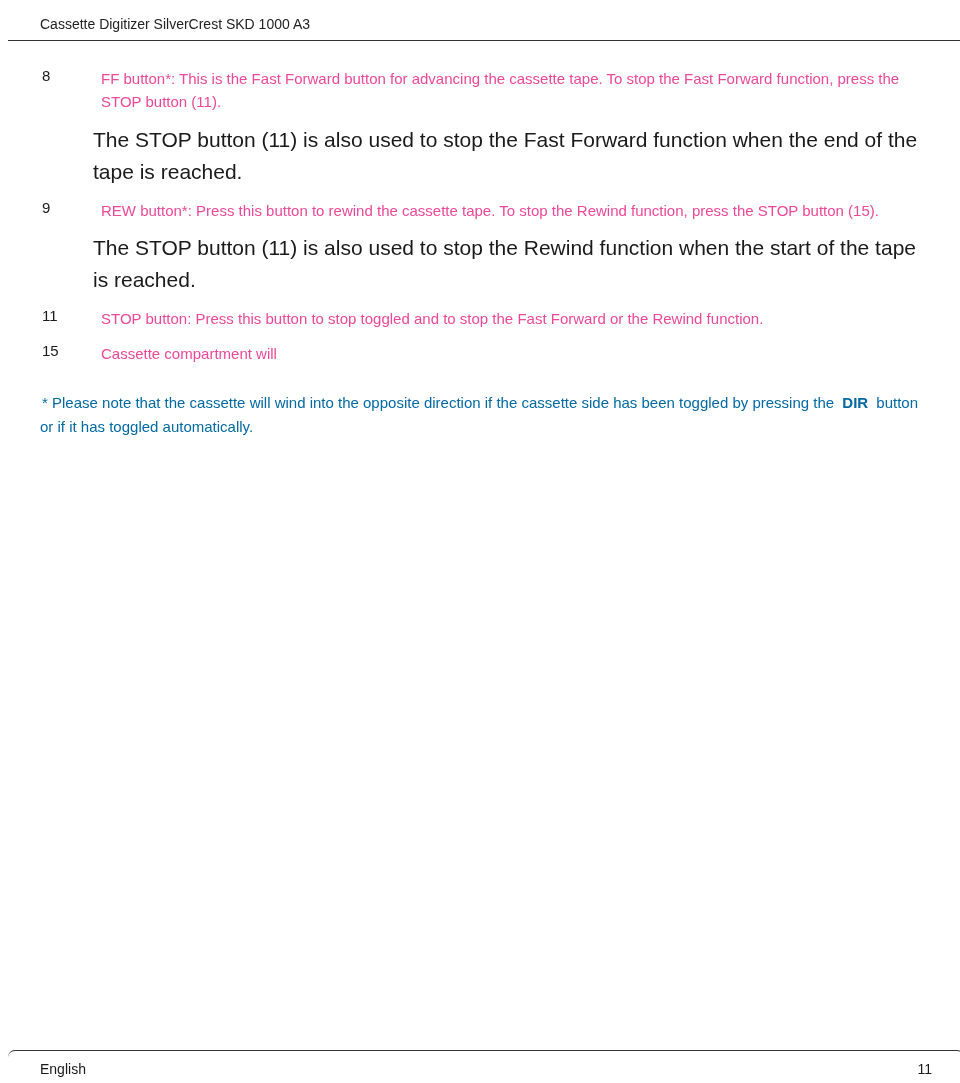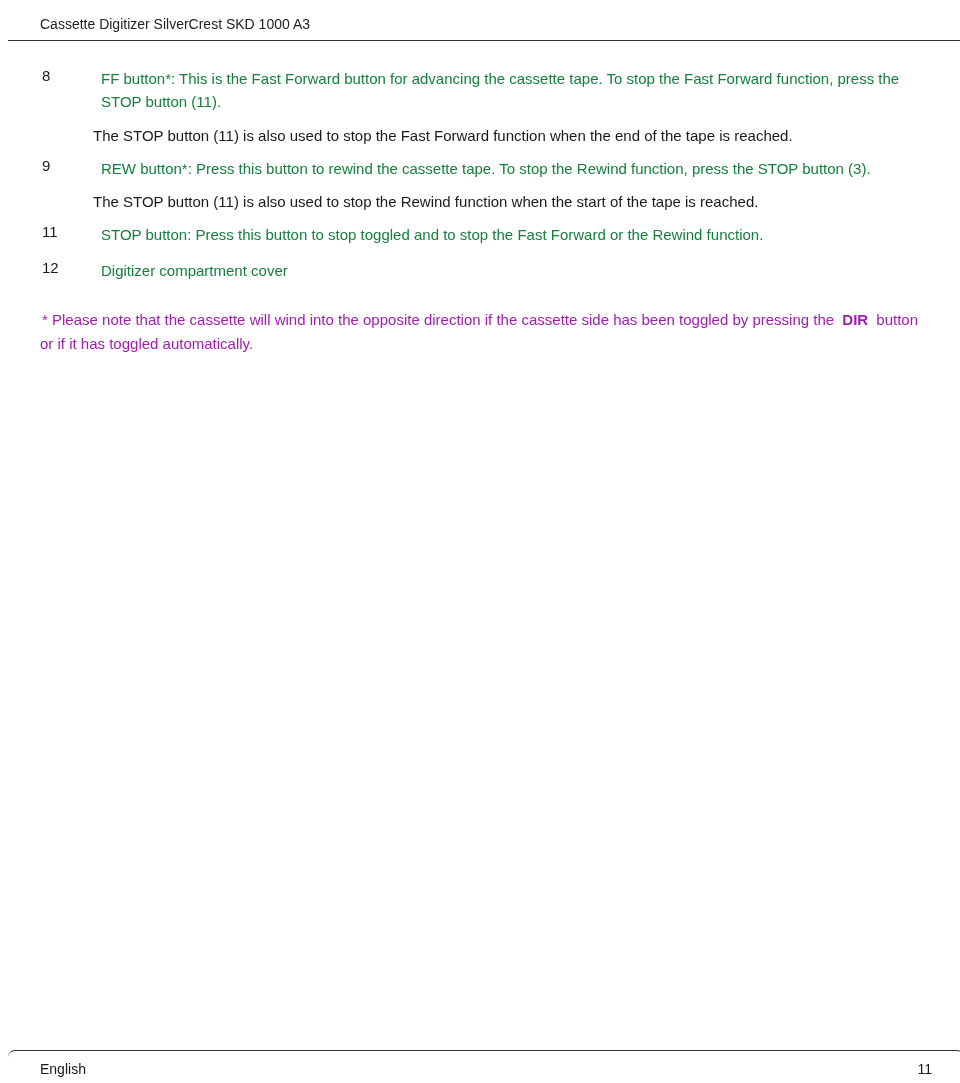--- a/index.html
+++ b/index.html
@@ -56,27 +56,27 @@
       font-size: 15px;
       color: #1a1a1a;
       font-weight: normal;
       flex-shrink: 0;
     }
 
     .item-content {
       flex: 1;
       font-size: 15px;
       line-height: 1.55;
-      color: #15803d;
+      color: #ec4899;
     }
 
     .item-continuation {
       margin-left: 55px;
       margin-bottom: 8px;
-      font-size: 15px;
+      font-size: 21px;
       line-height: 1.55;
       color: #1a1a1a;
     }
 
     
     .section-heading {
       font-size: 15px;
       font-weight: bold;
       margin-top: 14px;
       margin-bottom: 6px;
@@ -89,21 +89,21 @@
       margin-top: 10px;
       margin-bottom: 6px;
       color: #1a1a1a;
     }
 
     
     .note-section {
       margin-top: 24px;
       font-size: 15px;
       line-height: 1.6;
-      color: #a21caf;
+      color: #0369a1;
     }
 
     .note-section .bold {
       font-weight: bold;
     }
 
     
     .footer {
       position: absolute;
       bottom: 0;
@@ -139,33 +139,33 @@
   <div class="content">
 
     <div class="numbered-section">
       <span class="item-number">8</span>
       <span class="item-content">FF button*: This is the Fast Forward button for advancing the cassette tape. To stop the Fast Forward function, press the STOP button (11).</span>
     </div>
     <div class="item-continuation">The STOP button (11) is also used to stop the Fast Forward function when the end of the tape is reached.</div>
 
     <div class="numbered-section">
       <span class="item-number">9</span>
-      <span class="item-content">REW button*: Press this button to rewind the cassette tape. To stop the Rewind function, press the STOP button (3).</span>
+      <span class="item-content">REW button*: Press this button to rewind the cassette tape. To stop the Rewind function, press the STOP button (15).</span>
     </div>
     <div class="item-continuation">The STOP button (11) is also used to stop the Rewind function when the start of the tape is reached.</div>
 
 
     <div class="numbered-section">
       <span class="item-number">11</span>
       <span class="item-content">STOP button: Press this button to stop toggled and to stop the Fast Forward or the Rewind function.</span>
     </div>
 
     <div class="numbered-section">
-      <span class="item-number">12</span>
-      <span class="item-content">Digitizer compartment cover</span>
+      <span class="item-number">15</span>
+      <span class="item-content">Cassette compartment will</span>
     </div>
 
 
     <div class="note-section">
       <span>* Please note that the cassette will wind into the opposite direction if the cassette side has been toggled by pressing the </span><span class="bold">DIR</span><span> button or if it has toggled automatically.</span>
     </div>
 
   </div>
 
   <div class="footer">

